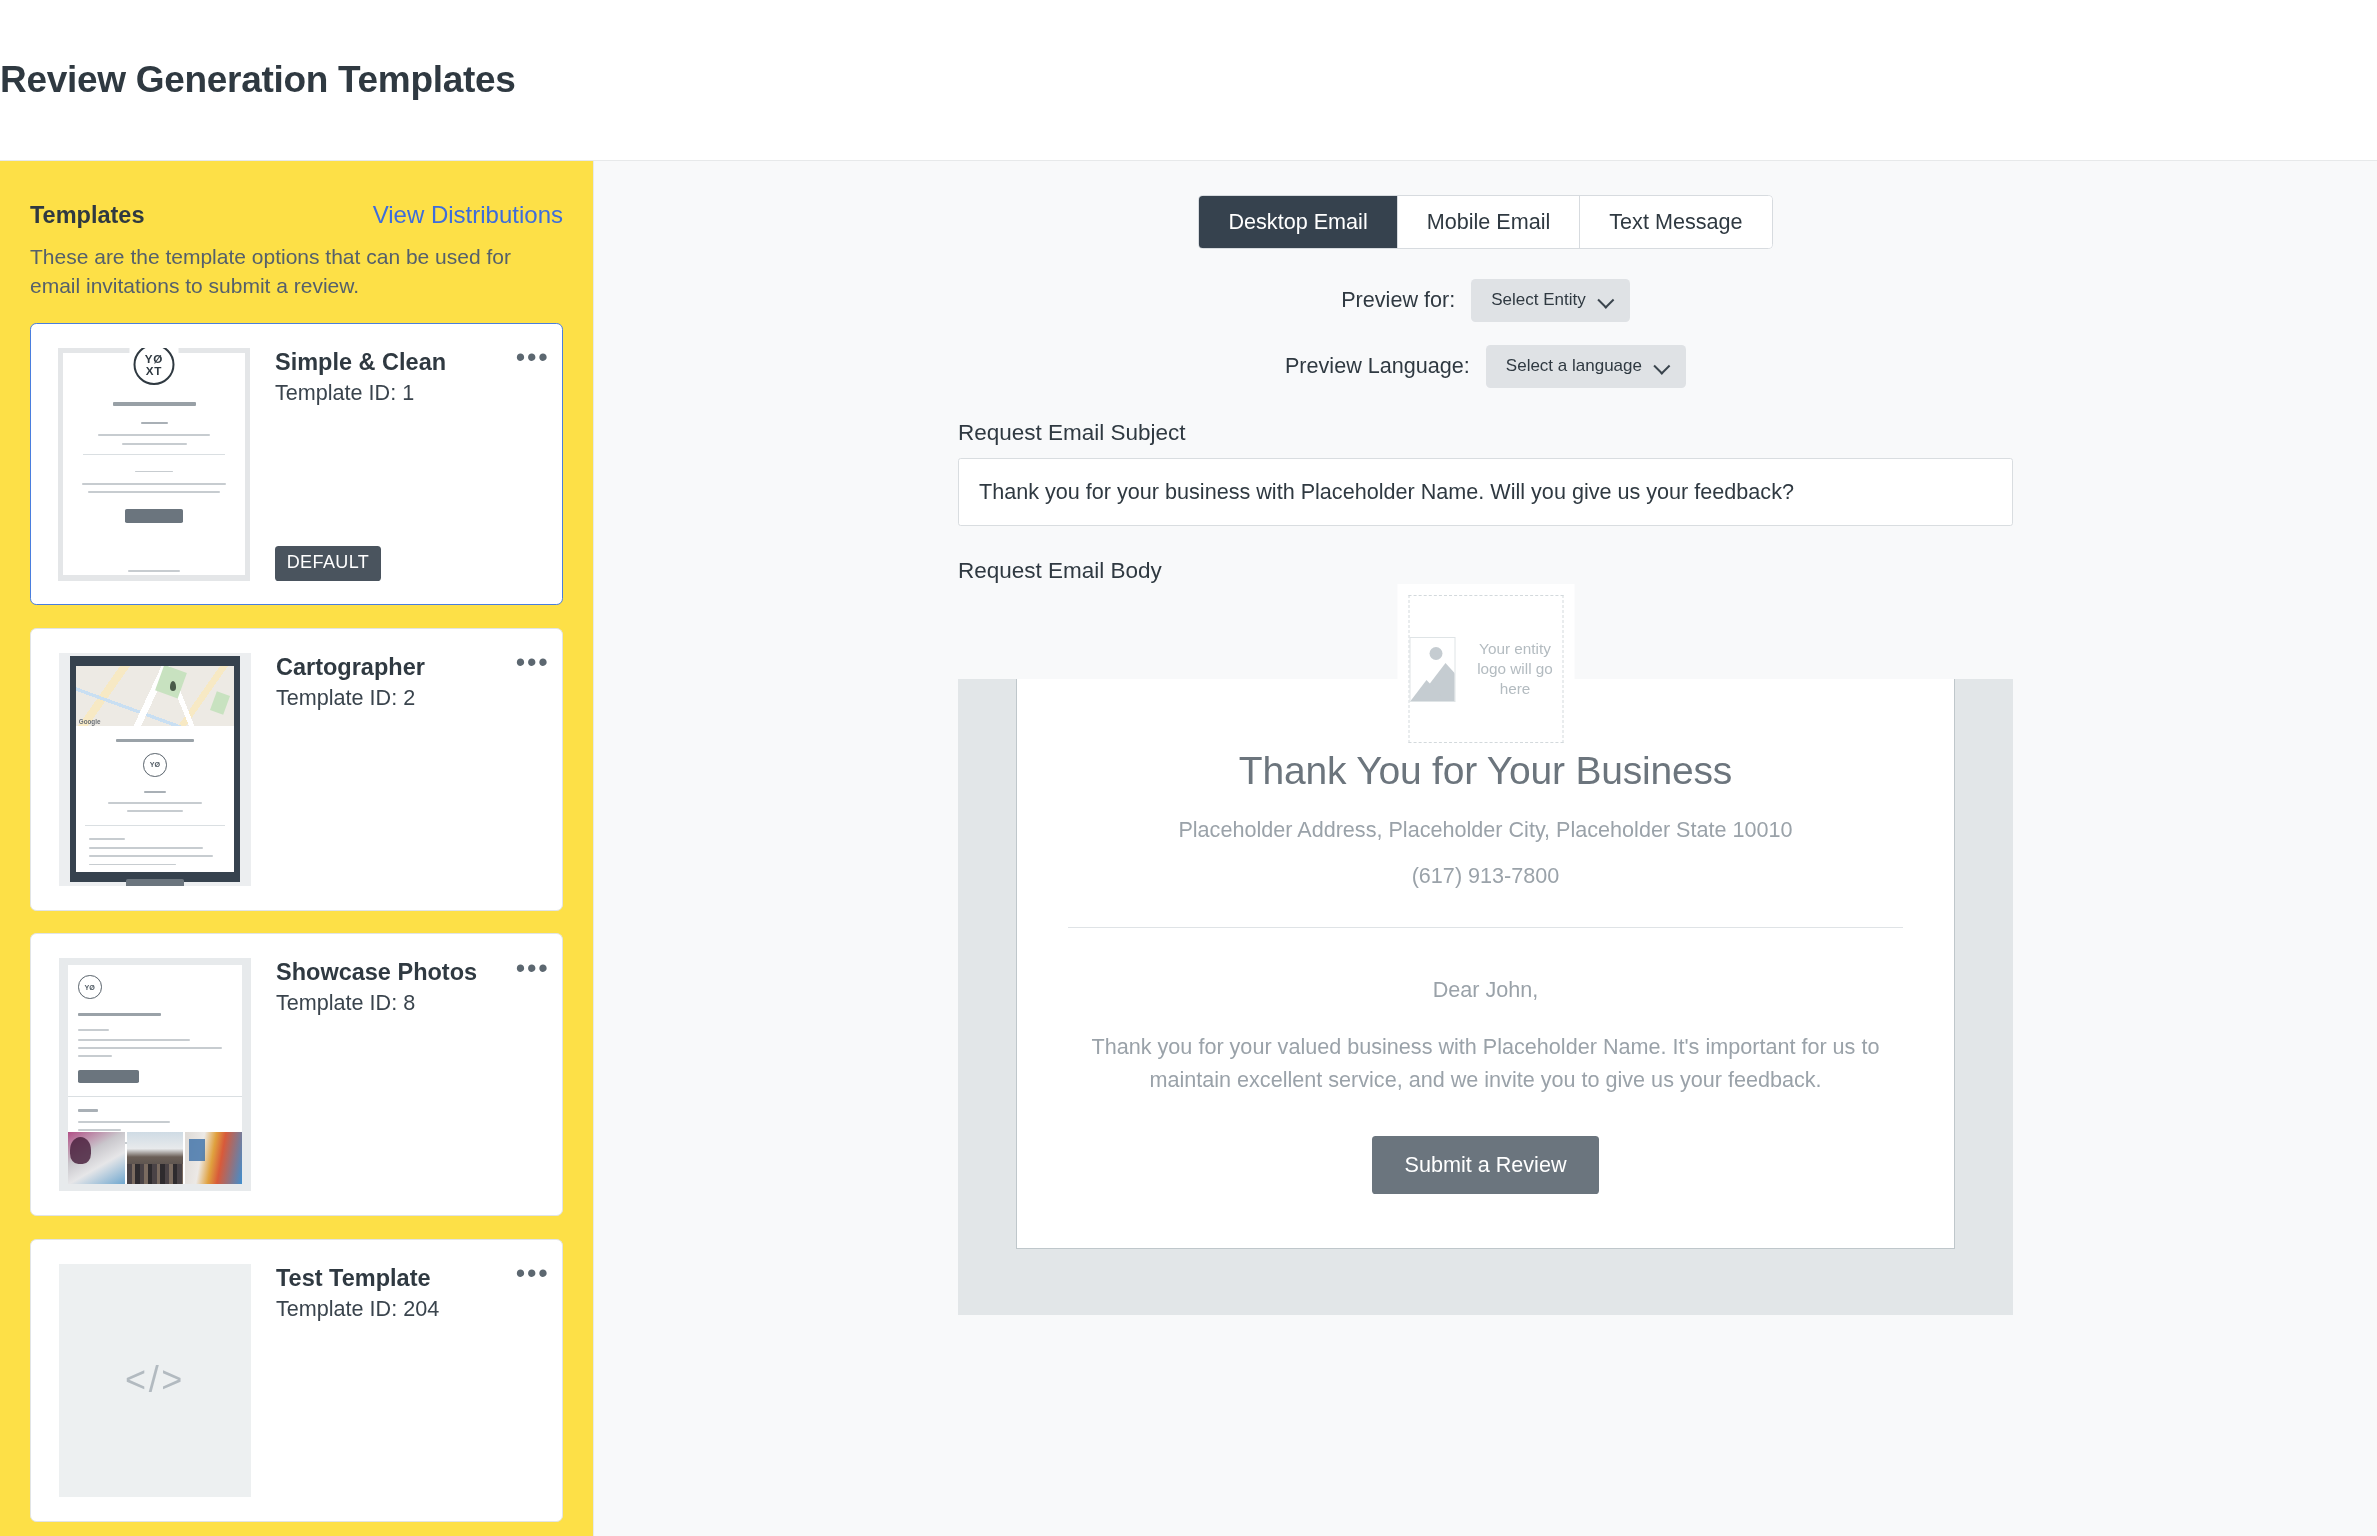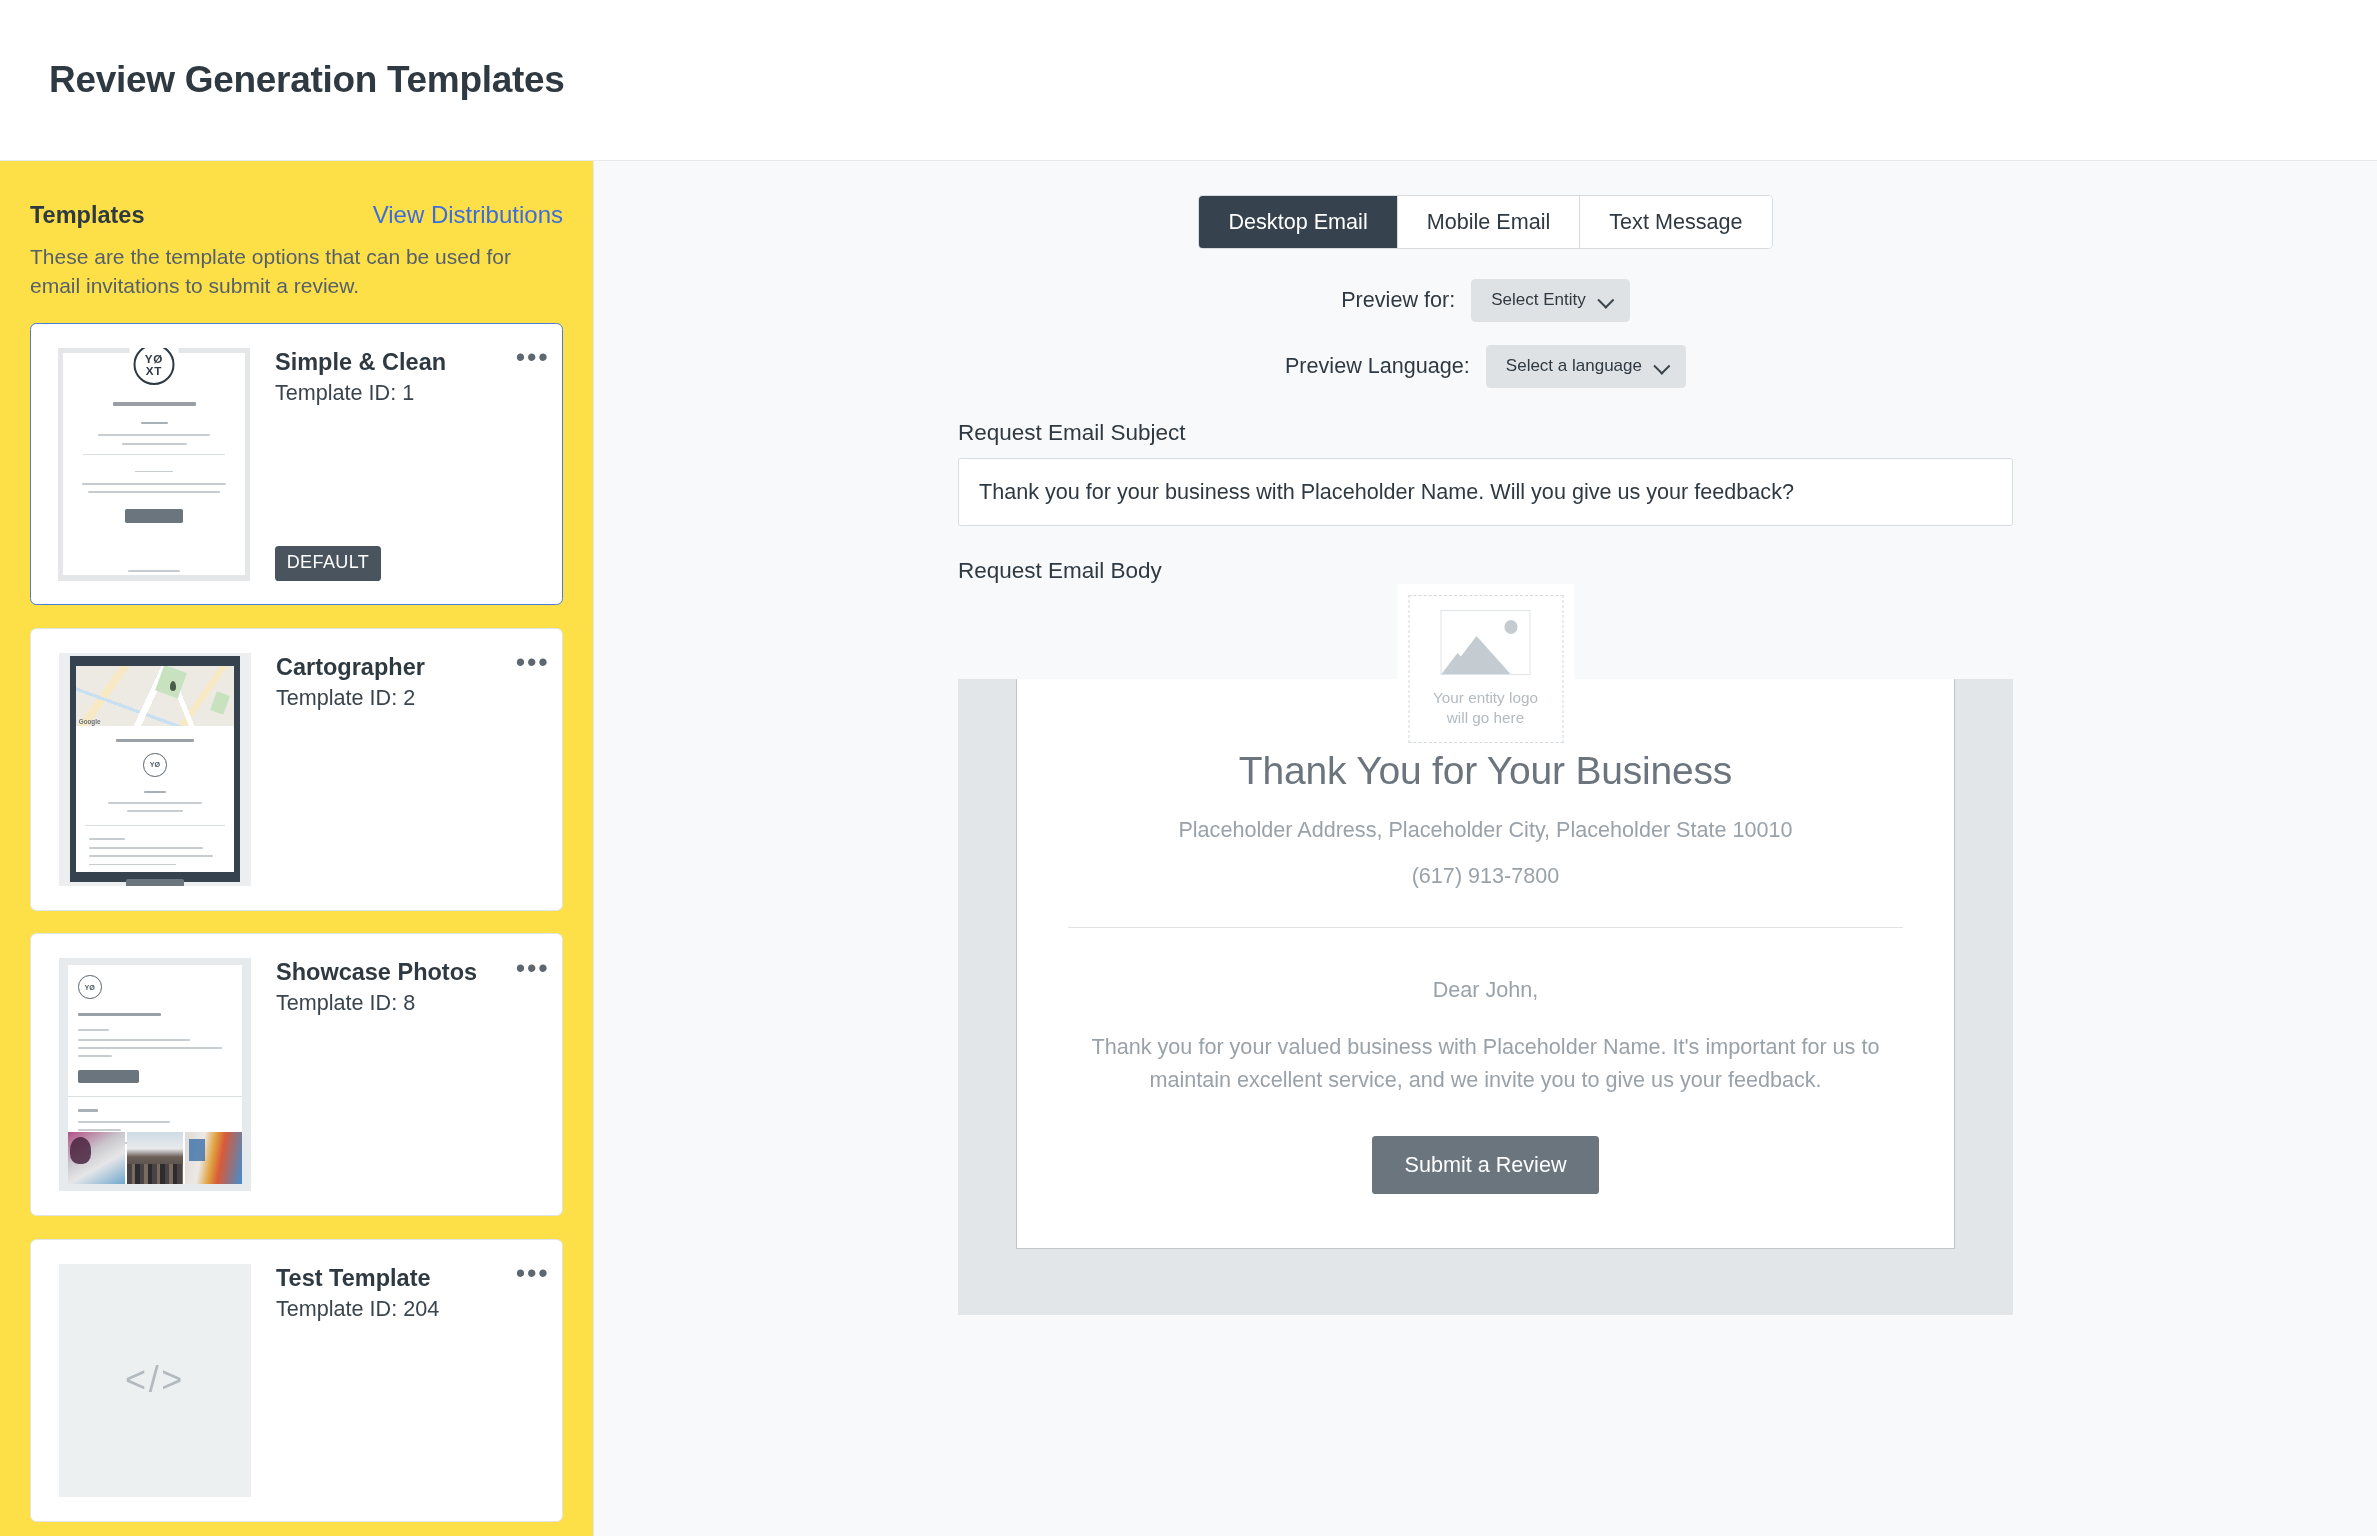--- a/index.html
+++ b/index.html
@@ -13,21 +13,20 @@
     -webkit-font-smoothing: antialiased;
   }
 
   
   .page-header {
     height: 161px;
     background: #ffffff;
     border-bottom: 0.9px solid #e7e9ea;
     display: flex;
     align-items: center;
-    padding-left: 49px;
   }
   .page-title {
     font-size: 37px;
     font-weight: bold;
     color: #2f3941;
     letter-spacing: -0.3px;
   }
 
   
   .body-split {
@@ -397,21 +396,21 @@
     height: 170px;
     background: #ffffff;
     display: flex;
     align-items: center;
     justify-content: center;
   }
   .logo-dash {
     width: 155px; height: 148px;
     border: 1.8px dashed #d3d9dc;
     display: flex;
-    flex-direction: column;
+    flex-direction: row;
     align-items: center;
     justify-content: center;
     gap: 12.6px;
   }
   .img-icon {
     width: 90px; height: 65px;
     border: 1.8px solid #dfe4e6;
     position: relative;
     overflow: hidden;
   }

